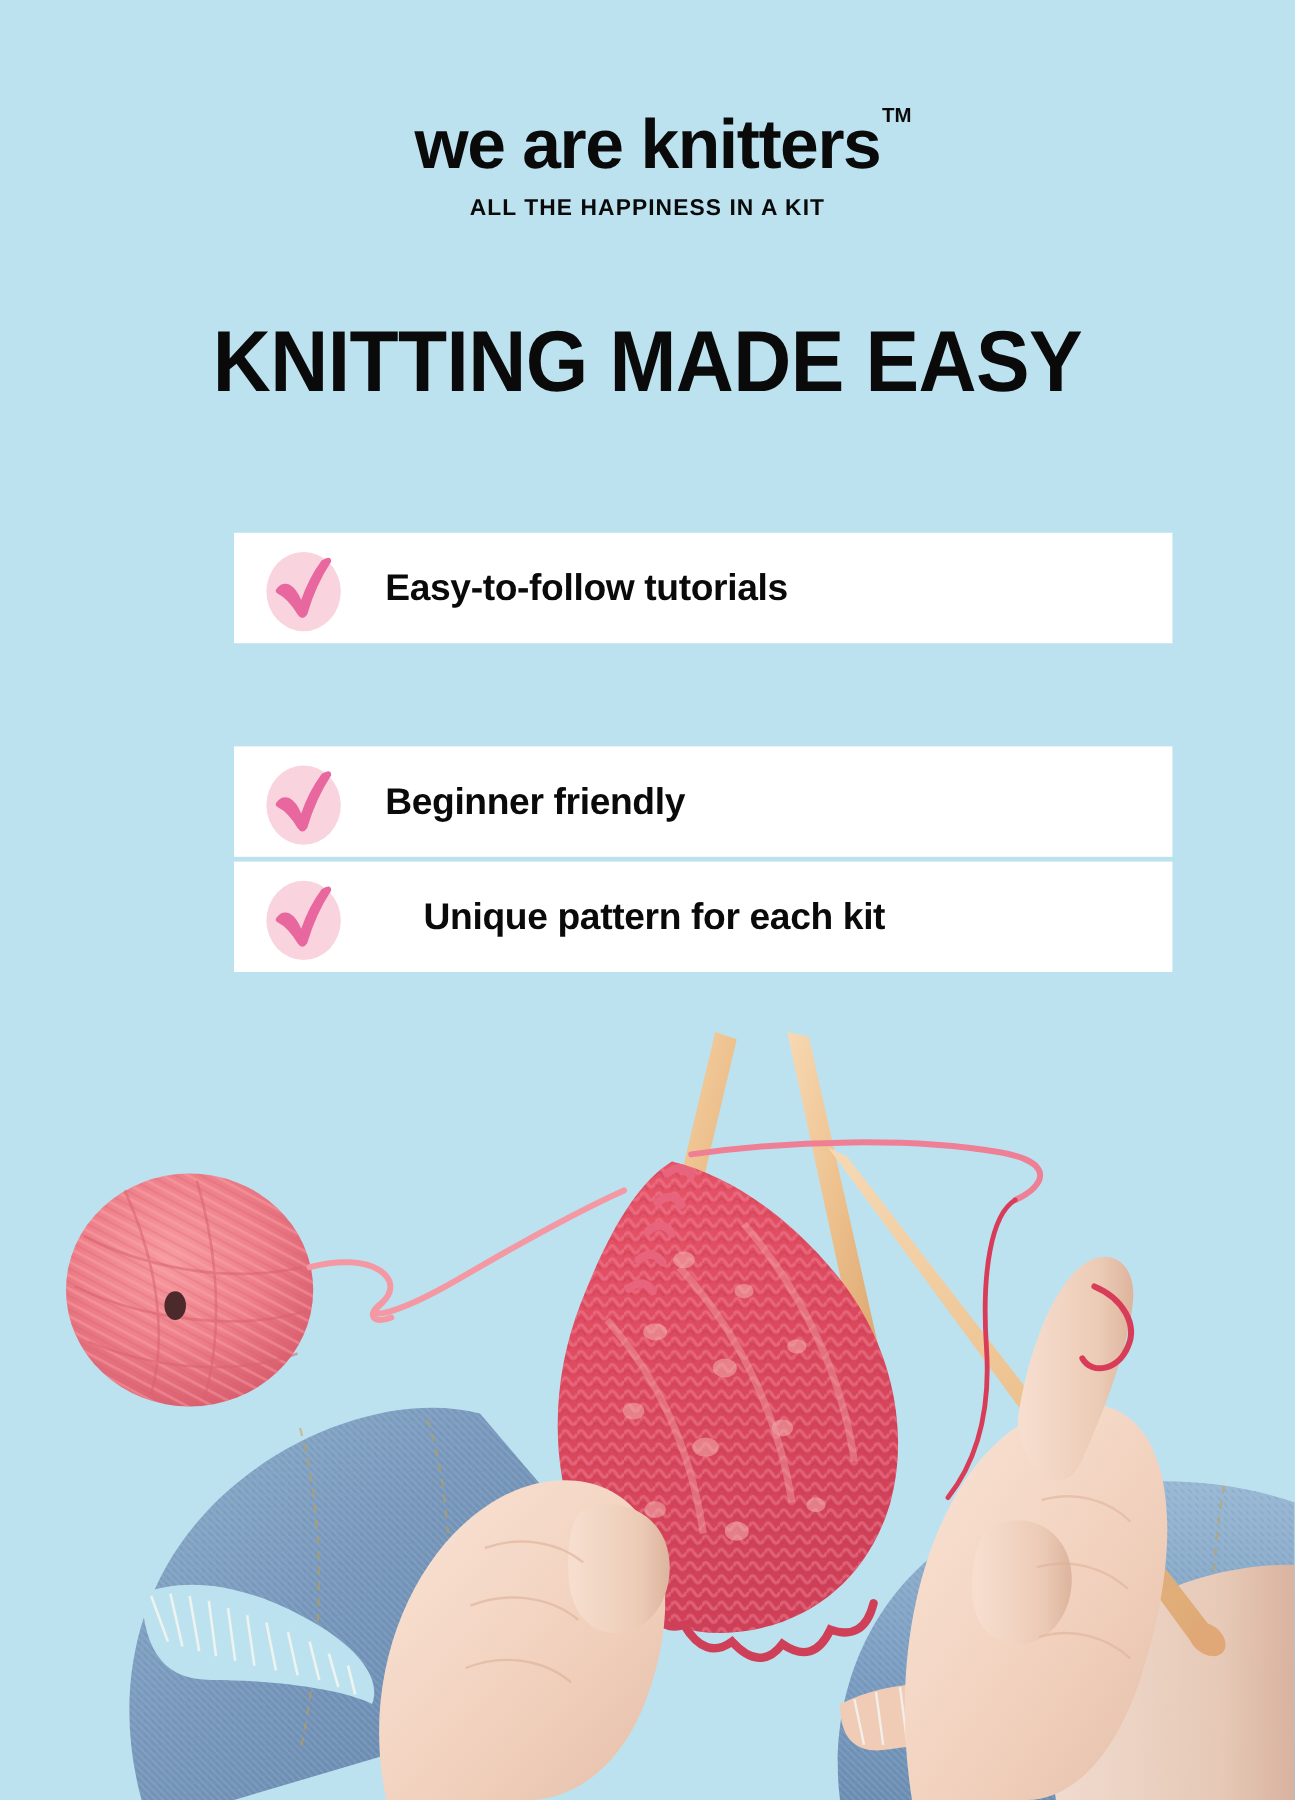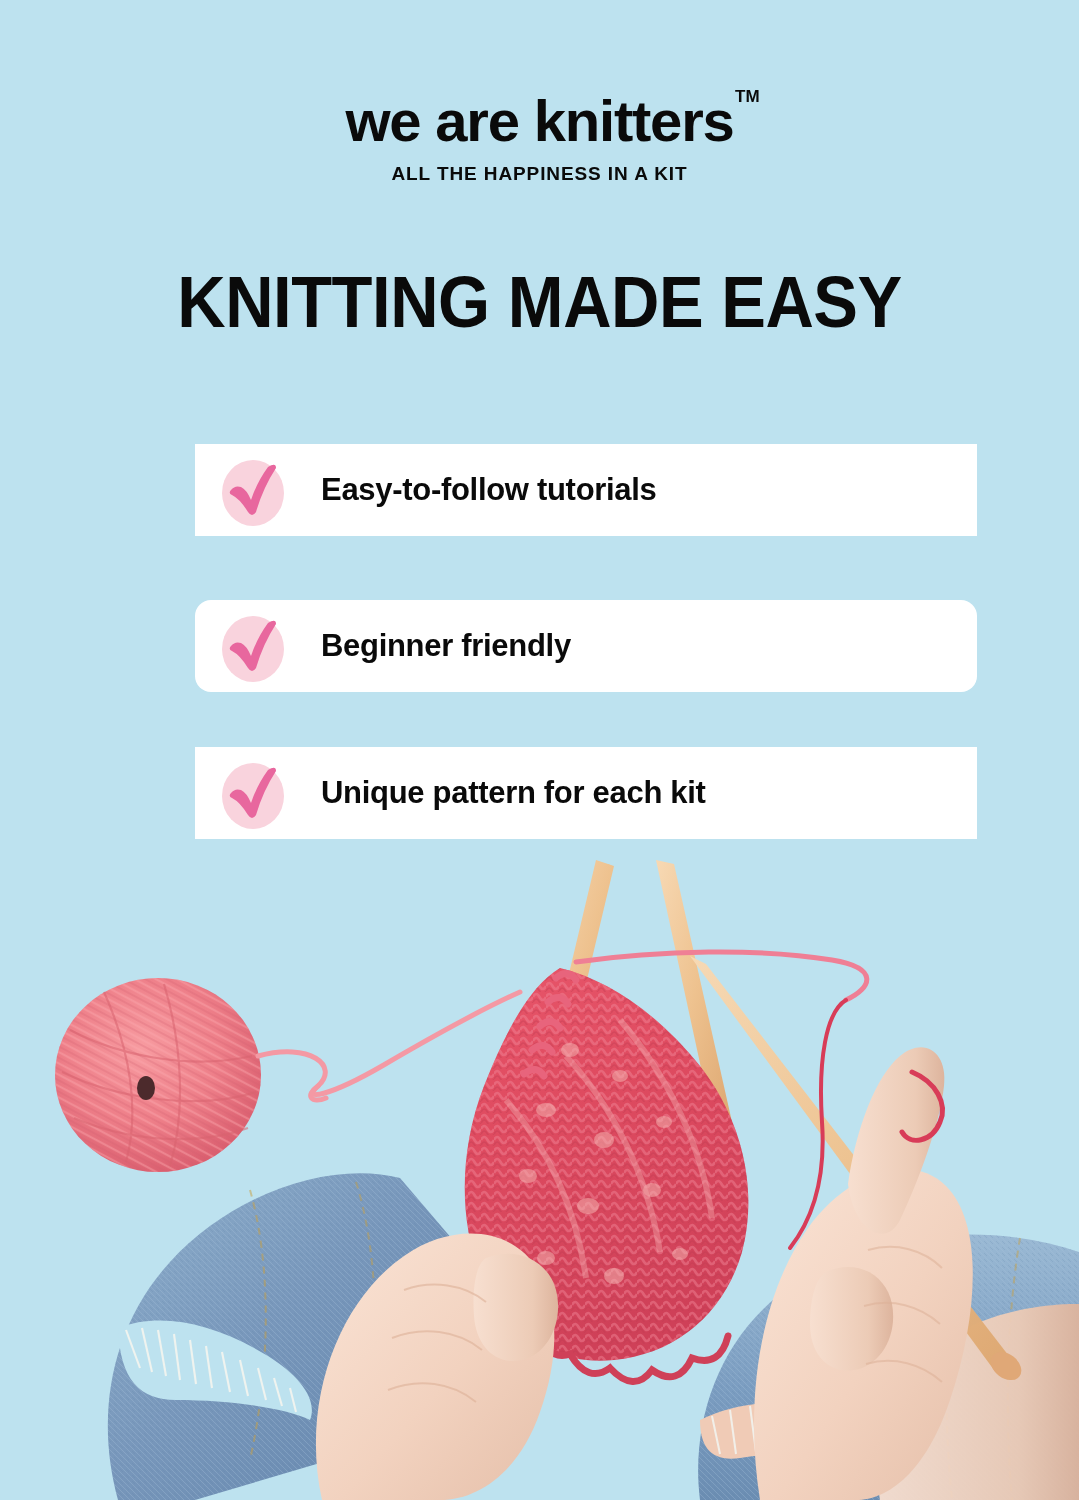--- a/index.html
+++ b/index.html
@@ -65,22 +65,22 @@
   .feature-card {
     position:absolute;
     left:195px;
     width:782px;
     height:92px;
     background:#ffffff;
     display:flex;
     align-items:center;
   }
   #feature-card-0 { top:444px; }
-  #feature-card-1 { top:600px;border-radius:16px; }
-  #feature-card-2 { top:747px; }
+  #feature-card-1 { top:622px; }
+  #feature-card-2 { top:718px;gap:32px; }
 
   .check-badge {
     position:relative;
     width:72px; height:72px;
     margin-left:23px;
     flex:0 0 auto;
   }
   .check-circle {
     position:absolute;
     left:4px; top:6px;

